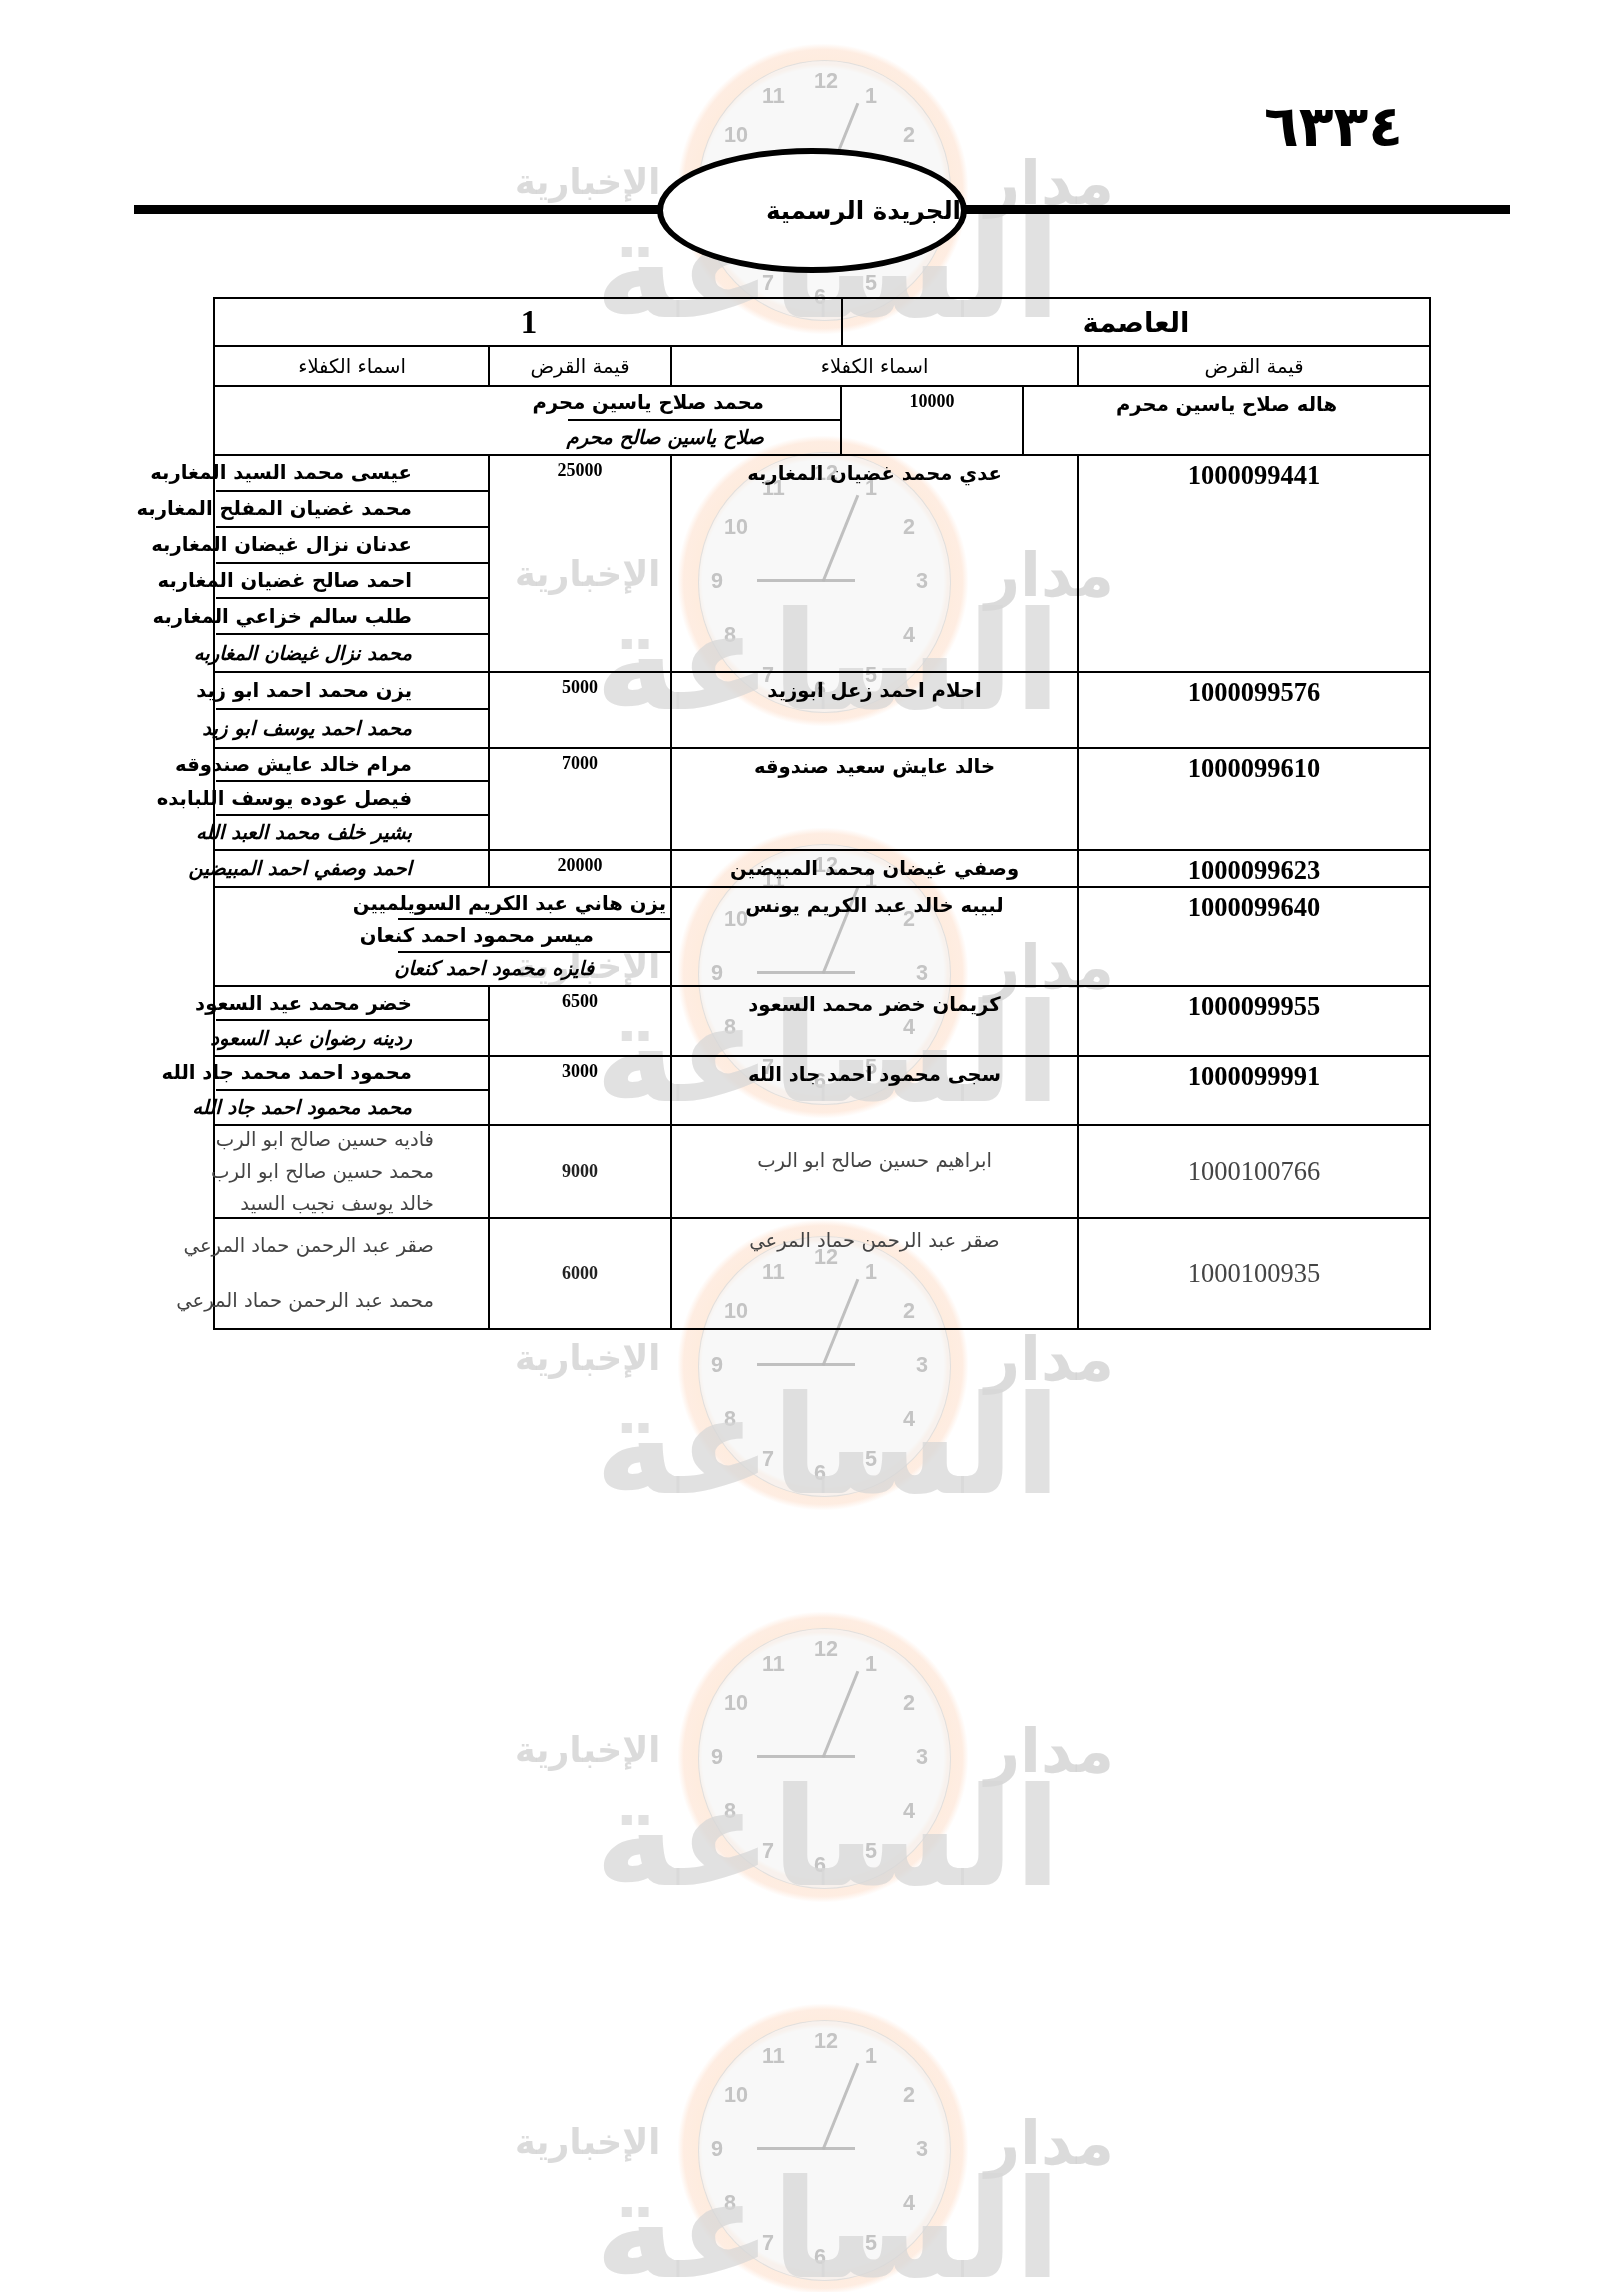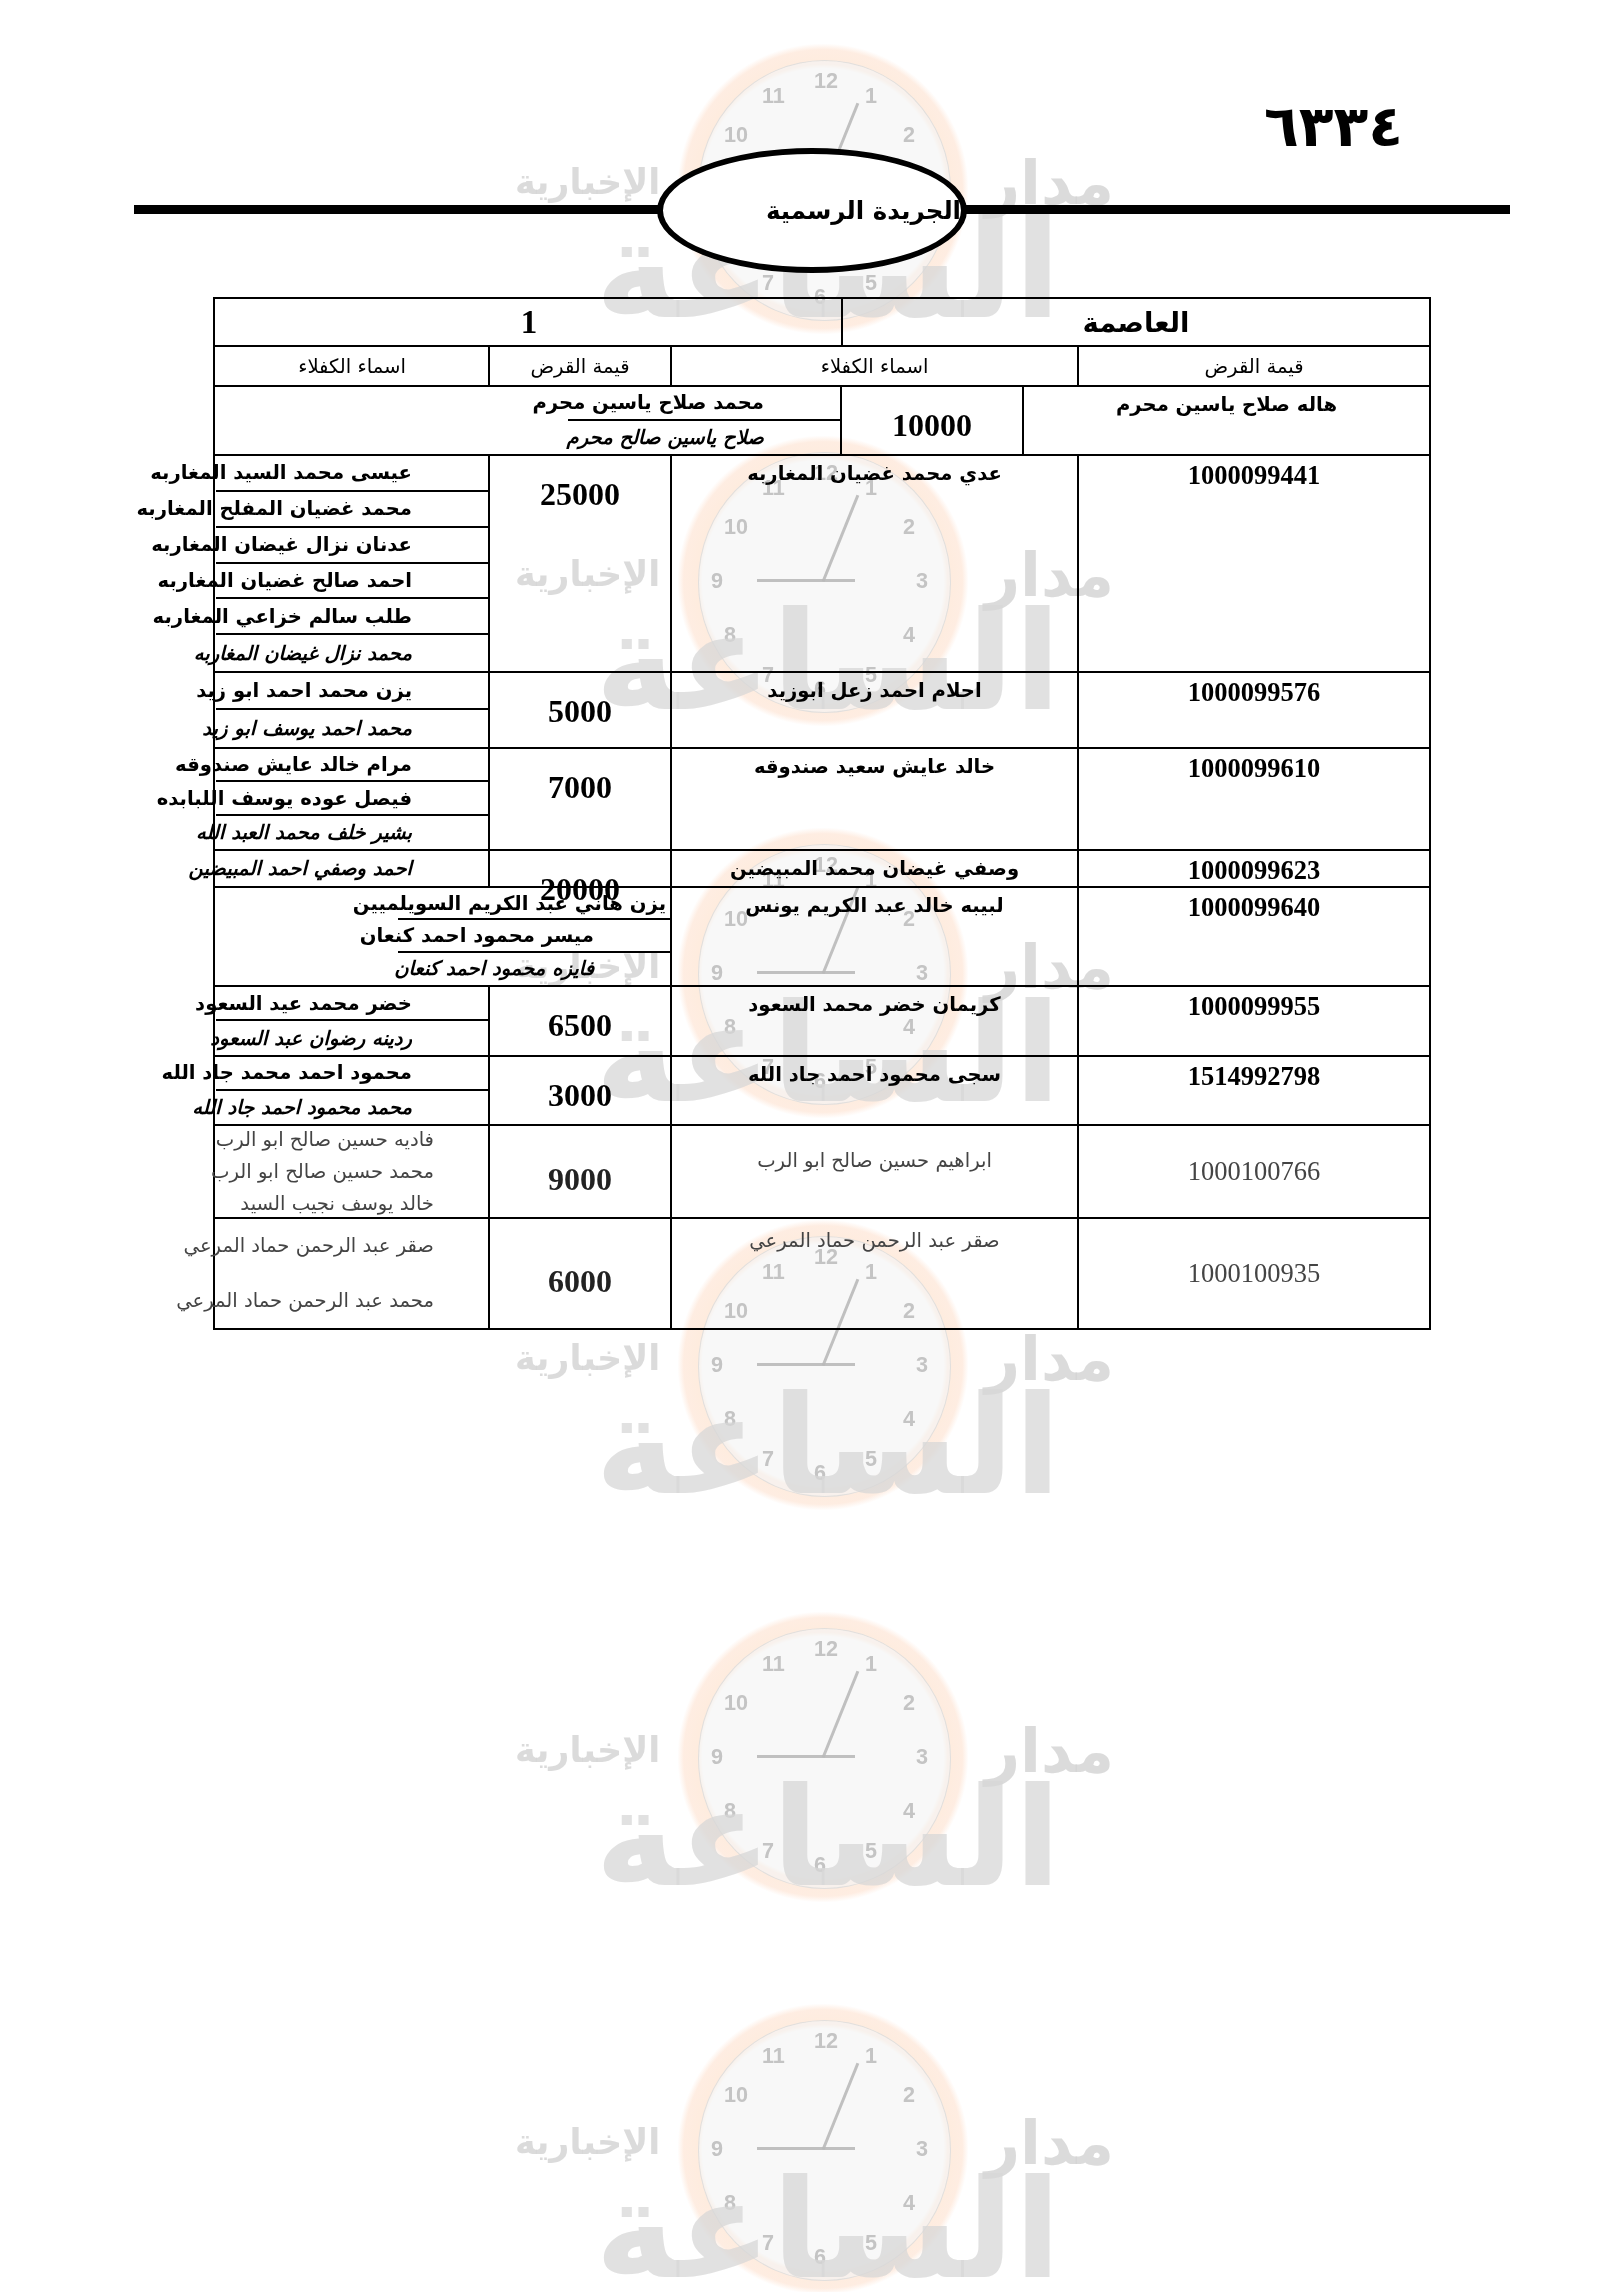--- a/index.html
+++ b/index.html
@@ -61,21 +61,21 @@
   .c-gua  { width:272px; flex-direction:column; }
   .hdr1 { height:48px; }
   .hdr1 .left  { width:624px; border-left:none; justify-content:center; align-items:center; }
   .hdr1 .right { width:588px; justify-content:center; align-items:center; }
   .hdr1 .title-ar { font-family:"DejaVu Sans", sans-serif; font-weight:bold; font-size:27.4px; direction:rtl; }
   .hdr1 .title-num { font-family:"Liberation Serif", serif; font-weight:bold; font-size:33px; }
   .hdr2 { height:40px; }
   .hdr2 .cell { align-items:center; }
   .hdr2 span { font-family:"DejaVu Sans", sans-serif; font-size:19.6px; direction:rtl; }
   .idtxt { font-family:"Liberation Serif", serif; font-weight:bold; font-size:26.5px; padding-top:3.9px; }
-  .amttxt { font-family:"Liberation Serif", serif; font-weight:bold; font-size:32px; padding-top:3.9px;margin-top:16px; }
+  .amttxt { font-family:"Liberation Serif", serif; font-weight:bold; font-size:18px; padding-top:3.9px; }
   .nametxt { font-family:"DejaVu Sans", sans-serif; font-weight:bold; font-size:19.6px; direction:rtl; padding-top:5.9px; }
   .g-line {
     height:38px; box-sizing:border-box; border-bottom:2.9px double #000;
     display:flex; align-items:center; justify-content:flex-start; padding-right:0;
     direction:rtl;
   }
   .g-line:last-child { border-bottom:none;font-style:italic; }
   .g-line span { font-family:"DejaVu Sans", sans-serif; font-weight:bold; font-size:19.6px; padding-right:76px; white-space:nowrap; }
   .g-line.wide span { padding-right:4px; }
   .muted .idtxt, .muted .amttxt, .muted .nametxt, .muted .g-plain span { color:#444; font-weight:normal; }
@@ -384,21 +384,21 @@
           <div class="g-line">
             <span>خضر محمد عيد السعود</span>
           </div>
           <div class="g-line">
             <span>ردينه رضوان عبد السعود</span>
           </div>
         </div>
       </div>
       <div class="row" style="height: 69px;">
         <div class="cell c-id">
-          <span class="idtxt">1514992798</span>
+          <span class="idtxt">1000099991</span>
         </div>
         <div class="cell c-name">
           <span class="nametxt">سجى محمود احمد جاد الله</span>
         </div>
         <div class="cell c-amt">
           <span class="amttxt">3000</span>
         </div>
         <div class="cell c-gua">
           <div class="g-line">
             <span>محمود احمد محمد جاد الله</span>

